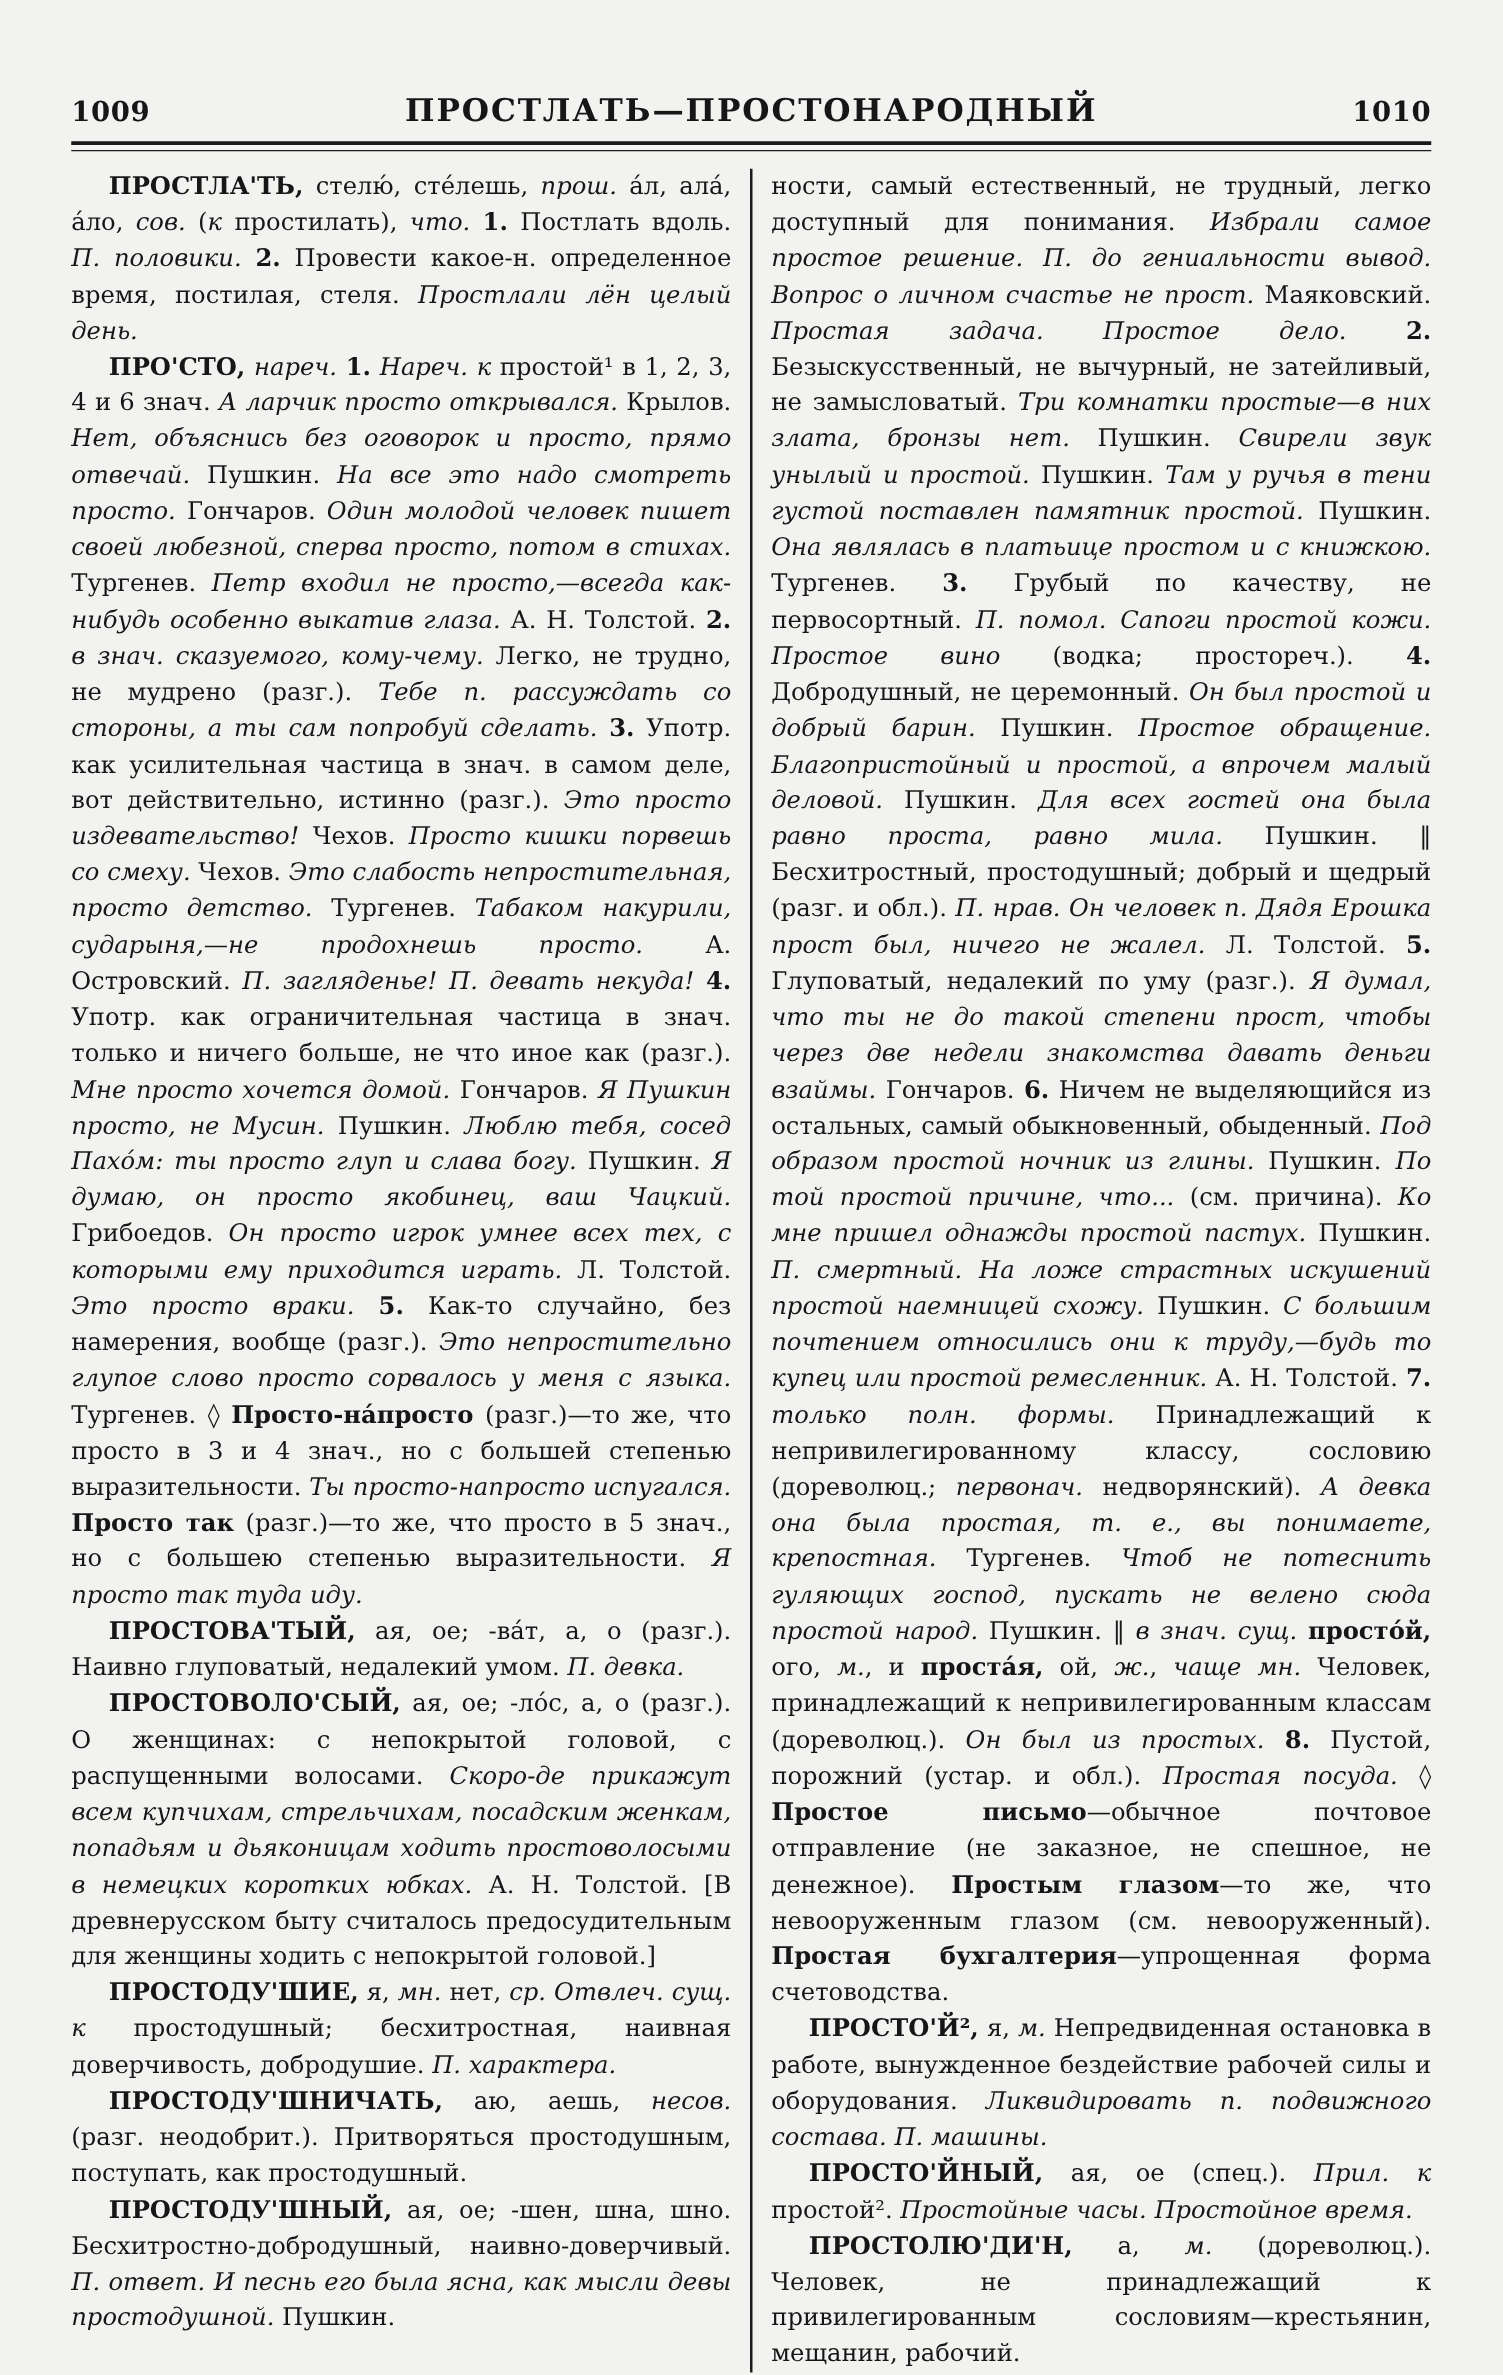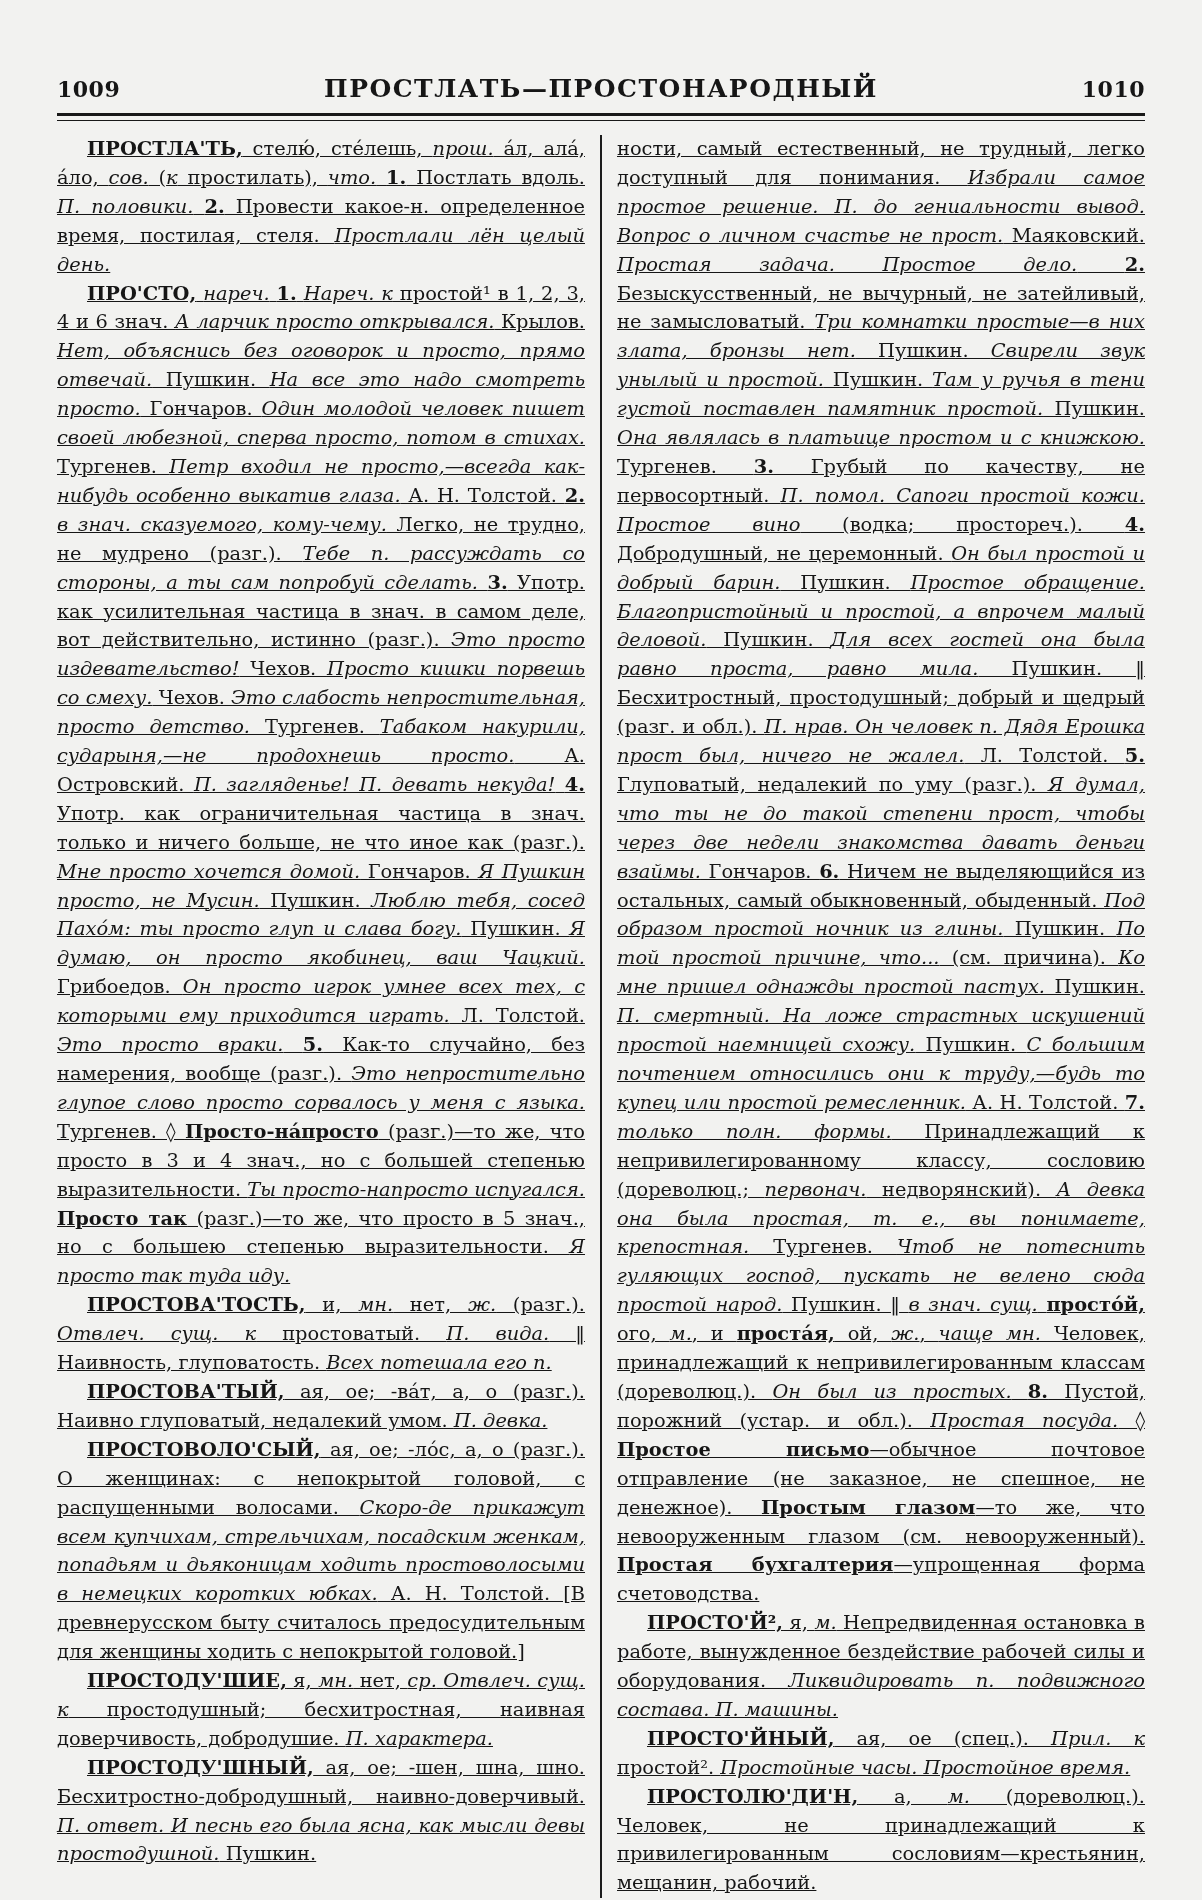--- a/index.html
+++ b/index.html
@@ -50,44 +50,43 @@
   .col-left{
     padding-right:15px;
     border-right:2px solid #1c1c1c;
   }
   .col-right{
     padding-left:15px;
   }
   .entry{
     margin:0;
     text-indent:30px;
-    text-decoration:underline;
   }
   .entry.no-indent{text-indent:0;}
   .entry b{font-weight:bold;}
   .entry i{font-style:italic;}
 </style>
 </head>
 <body>
 
 <div class="page">
   <div class="running-head">
     <span class="page-num">1009</span>
     <span class="head-title">ПРОСТЛАТЬ—ПРОСТОНАРОДНЫЙ</span>
     <span class="page-num">1010</span>
   </div>
   <div class="double-rule"></div>
   <div class="columns">
     <div class="col col-left">
         <p class="entry"><b>ПРОСТЛА'ТЬ,</b> стелю́, сте́лешь, <i>прош.</i> а́л, ала́, а́ло, <i>сов.</i> (<i>к</i> простилать), <i>что.</i> <b>1.</b> Постлать вдоль. <i>П. половики.</i> <b>2.</b> Провести какое-н. определенное время, постилая, стеля. <i>Простлали лён целый день.</i></p>
         <p class="entry"><b>ПРО'СТО,</b> <i>нареч.</i> <b>1.</b> <i>Нареч. к</i> простой¹ в 1, 2, 3, 4 и 6 знач. <i>А ларчик просто открывался.</i> Крылов. <i>Нет, объяснись без оговорок и просто, прямо отвечай.</i> Пушкин. <i>На все это надо смотреть просто.</i> Гончаров. <i>Один молодой человек пишет своей любезной, сперва просто, потом в стихах.</i> Тургенев. <i>Петр входил не просто,—всегда как-нибудь особенно выкатив глаза.</i> А. Н. Толстой. <b>2.</b> <i>в знач. сказуемого, кому-чему.</i> Легко, не трудно, не мудрено (разг.). <i>Тебе п. рассуждать со стороны, а ты сам попробуй сделать.</i> <b>3.</b> Употр. как усилительная частица в знач. в самом деле, вот действительно, истинно (разг.). <i>Это просто издевательство!</i> Чехов. <i>Просто кишки порвешь со смеху.</i> Чехов. <i>Это слабость непростительная, просто детство.</i> Тургенев. <i>Табаком накурили, сударыня,—не продохнешь просто.</i> А. Островский. <i>П. загляденье! П. девать некуда!</i> <b>4.</b> Употр. как ограничительная частица в знач. только и ничего больше, не что иное как (разг.). <i>Мне просто хочется домой.</i> Гончаров. <i>Я Пушкин просто, не Мусин.</i> Пушкин. <i>Люблю тебя, сосед Пахо́м: ты просто глуп и слава богу.</i> Пушкин. <i>Я думаю, он просто якобинец, ваш Чацкий.</i> Грибоедов. <i>Он просто игрок умнее всех тех, с которыми ему приходится играть.</i> Л. Толстой. <i>Это просто враки.</i> <b>5.</b> Как-то случайно, без намерения, вообще (разг.). <i>Это непростительно глупое слово просто сорвалось у меня с языка.</i> Тургенев. ◊ <b>Просто-на́просто</b> (разг.)—то же, что просто в 3 и 4 знач., но с большей степенью выразительности. <i>Ты просто-напросто испугался.</i> <b>Просто так</b> (разг.)—то же, что просто в 5 знач., но с большею степенью выразительности. <i>Я просто так туда иду.</i></p>
-        <p class="entry"><b>ПРОСТОВА'ТОСТЬ,</b> и, <i>мн.</i> нет, <i>ж.</i> (разг.). <i>Отвлеч. сущ. к</i> простоватый. <i>П. вида.</i> ‖ Наивность, глуповатость. <i>Всех потешала его п.</i></p>
         <p class="entry"><b>ПРОСТОВА'ТЫЙ,</b> ая, ое; -ва́т, а, о (разг.). Наивно глуповатый, недалекий умом. <i>П. девка.</i></p>
         <p class="entry"><b>ПРОСТОВОЛО'СЫЙ,</b> ая, ое; -ло́с, а, о (разг.). О женщинах: с непокрытой головой, с распущенными волосами. <i>Скоро-де прикажут всем купчихам, стрельчихам, посадским женкам, попадьям и дьяконицам ходить простоволосыми в немецких коротких юбках.</i> А. Н. Толстой. [В древнерусском быту считалось предосудительным для женщины ходить с непокрытой головой.]</p>
         <p class="entry"><b>ПРОСТОДУ'ШИЕ,</b> я, <i>мн.</i> нет, <i>ср.</i> <i>Отвлеч. сущ. к</i> простодушный; бесхитростная, наивная доверчивость, добродушие. <i>П. характера.</i></p>
+        <p class="entry"><b>ПРОСТОДУ'ШНИЧАТЬ,</b> аю, аешь, <i>несов.</i> (разг. неодобрит.). Притворяться простодушным, поступать, как простодушный.</p>
         <p class="entry"><b>ПРОСТОДУ'ШНЫЙ,</b> ая, ое; -шен, шна, шно. Бесхитростно-добродушный, наивно-доверчивый. <i>П. ответ. И песнь его была ясна, как мысли девы простодушной.</i> Пушкин.</p>
       </div>
     <div class="col col-right">
         <p class="entry no-indent">ности, самый естественный, не трудный, легко доступный для понимания. <i>Избрали самое простое решение. П. до гениальности вывод. Вопрос о личном счастье не прост.</i> Маяковский. <i>Простая задача. Простое дело.</i> <b>2.</b> Безыскусственный, не вычурный, не затейливый, не замысловатый. <i>Три комнатки простые—в них злата, бронзы нет.</i> Пушкин. <i>Свирели звук унылый и простой.</i> Пушкин. <i>Там у ручья в тени густой поставлен памятник простой.</i> Пушкин. <i>Она являлась в платьице простом и с книжкою.</i> Тургенев. <b>3.</b> Грубый по качеству, не первосортный. <i>П. помол. Сапоги простой кожи. Простое вино</i> (водка; простореч.). <b>4.</b> Добродушный, не церемонный. <i>Он был простой и добрый барин.</i> Пушкин. <i>Простое обращение. Благопристойный и простой, а впрочем малый деловой.</i> Пушкин. <i>Для всех гостей она была равно проста, равно мила.</i> Пушкин. ‖ Бесхитростный, простодушный; добрый и щедрый (разг. и обл.). <i>П. нрав. Он человек п. Дядя Ерошка прост был, ничего не жалел.</i> Л. Толстой. <b>5.</b> Глуповатый, недалекий по уму (разг.). <i>Я думал, что ты не до такой степени прост, чтобы через две недели знакомства давать деньги взаймы.</i> Гончаров. <b>6.</b> Ничем не выделяющийся из остальных, самый обыкновенный, обыденный. <i>Под образом простой ночник из глины.</i> Пушкин. <i>По той простой причине, что...</i> (см. причина). <i>Ко мне пришел однажды простой пастух.</i> Пушкин. <i>П. смертный. На ложе страстных искушений простой наемницей схожу.</i> Пушкин. <i>С большим почтением относились они к труду,—будь то купец или простой ремесленник.</i> А. Н. Толстой. <b>7.</b> <i>только полн. формы.</i> Принадлежащий к непривилегированному классу, сословию (дореволюц.; <i>первонач.</i> недворянский). <i>А девка она была простая, т. е., вы понимаете, крепостная.</i> Тургенев. <i>Чтоб не потеснить гуляющих господ, пускать не велено сюда простой народ.</i> Пушкин. ‖ <i>в знач. сущ.</i> <b>просто́й,</b> ого, <i>м.</i>, и <b>проста́я,</b> ой, <i>ж.</i>, <i>чаще мн.</i> Человек, принадлежащий к непривилегированным классам (дореволюц.). <i>Он был из простых.</i> <b>8.</b> Пустой, порожний (устар. и обл.). <i>Простая посуда.</i> ◊ <b>Простое письмо</b>—обычное почтовое отправление (не заказное, не спешное, не денежное). <b>Простым глазом</b>—то же, что невооруженным глазом (см. невооруженный). <b>Простая бухгалтерия</b>—упрощенная форма счетоводства.</p>
         <p class="entry"><b>ПРОСТО'Й²,</b> я, <i>м.</i> Непредвиденная остановка в работе, вынужденное бездействие рабочей силы и оборудования. <i>Ликвидировать п. подвижного состава. П. машины.</i></p>
         <p class="entry"><b>ПРОСТО'ЙНЫЙ,</b> ая, ое (спец.). <i>Прил. к</i> простой². <i>Простойные часы. Простойное время.</i></p>
         <p class="entry"><b>ПРОСТОЛЮ'ДИ'Н,</b> а, <i>м.</i> (дореволюц.). Человек, не принадлежащий к привилегированным сословиям—крестьянин, мещанин, рабочий.</p>
       </div>
   </div>
 </div>

